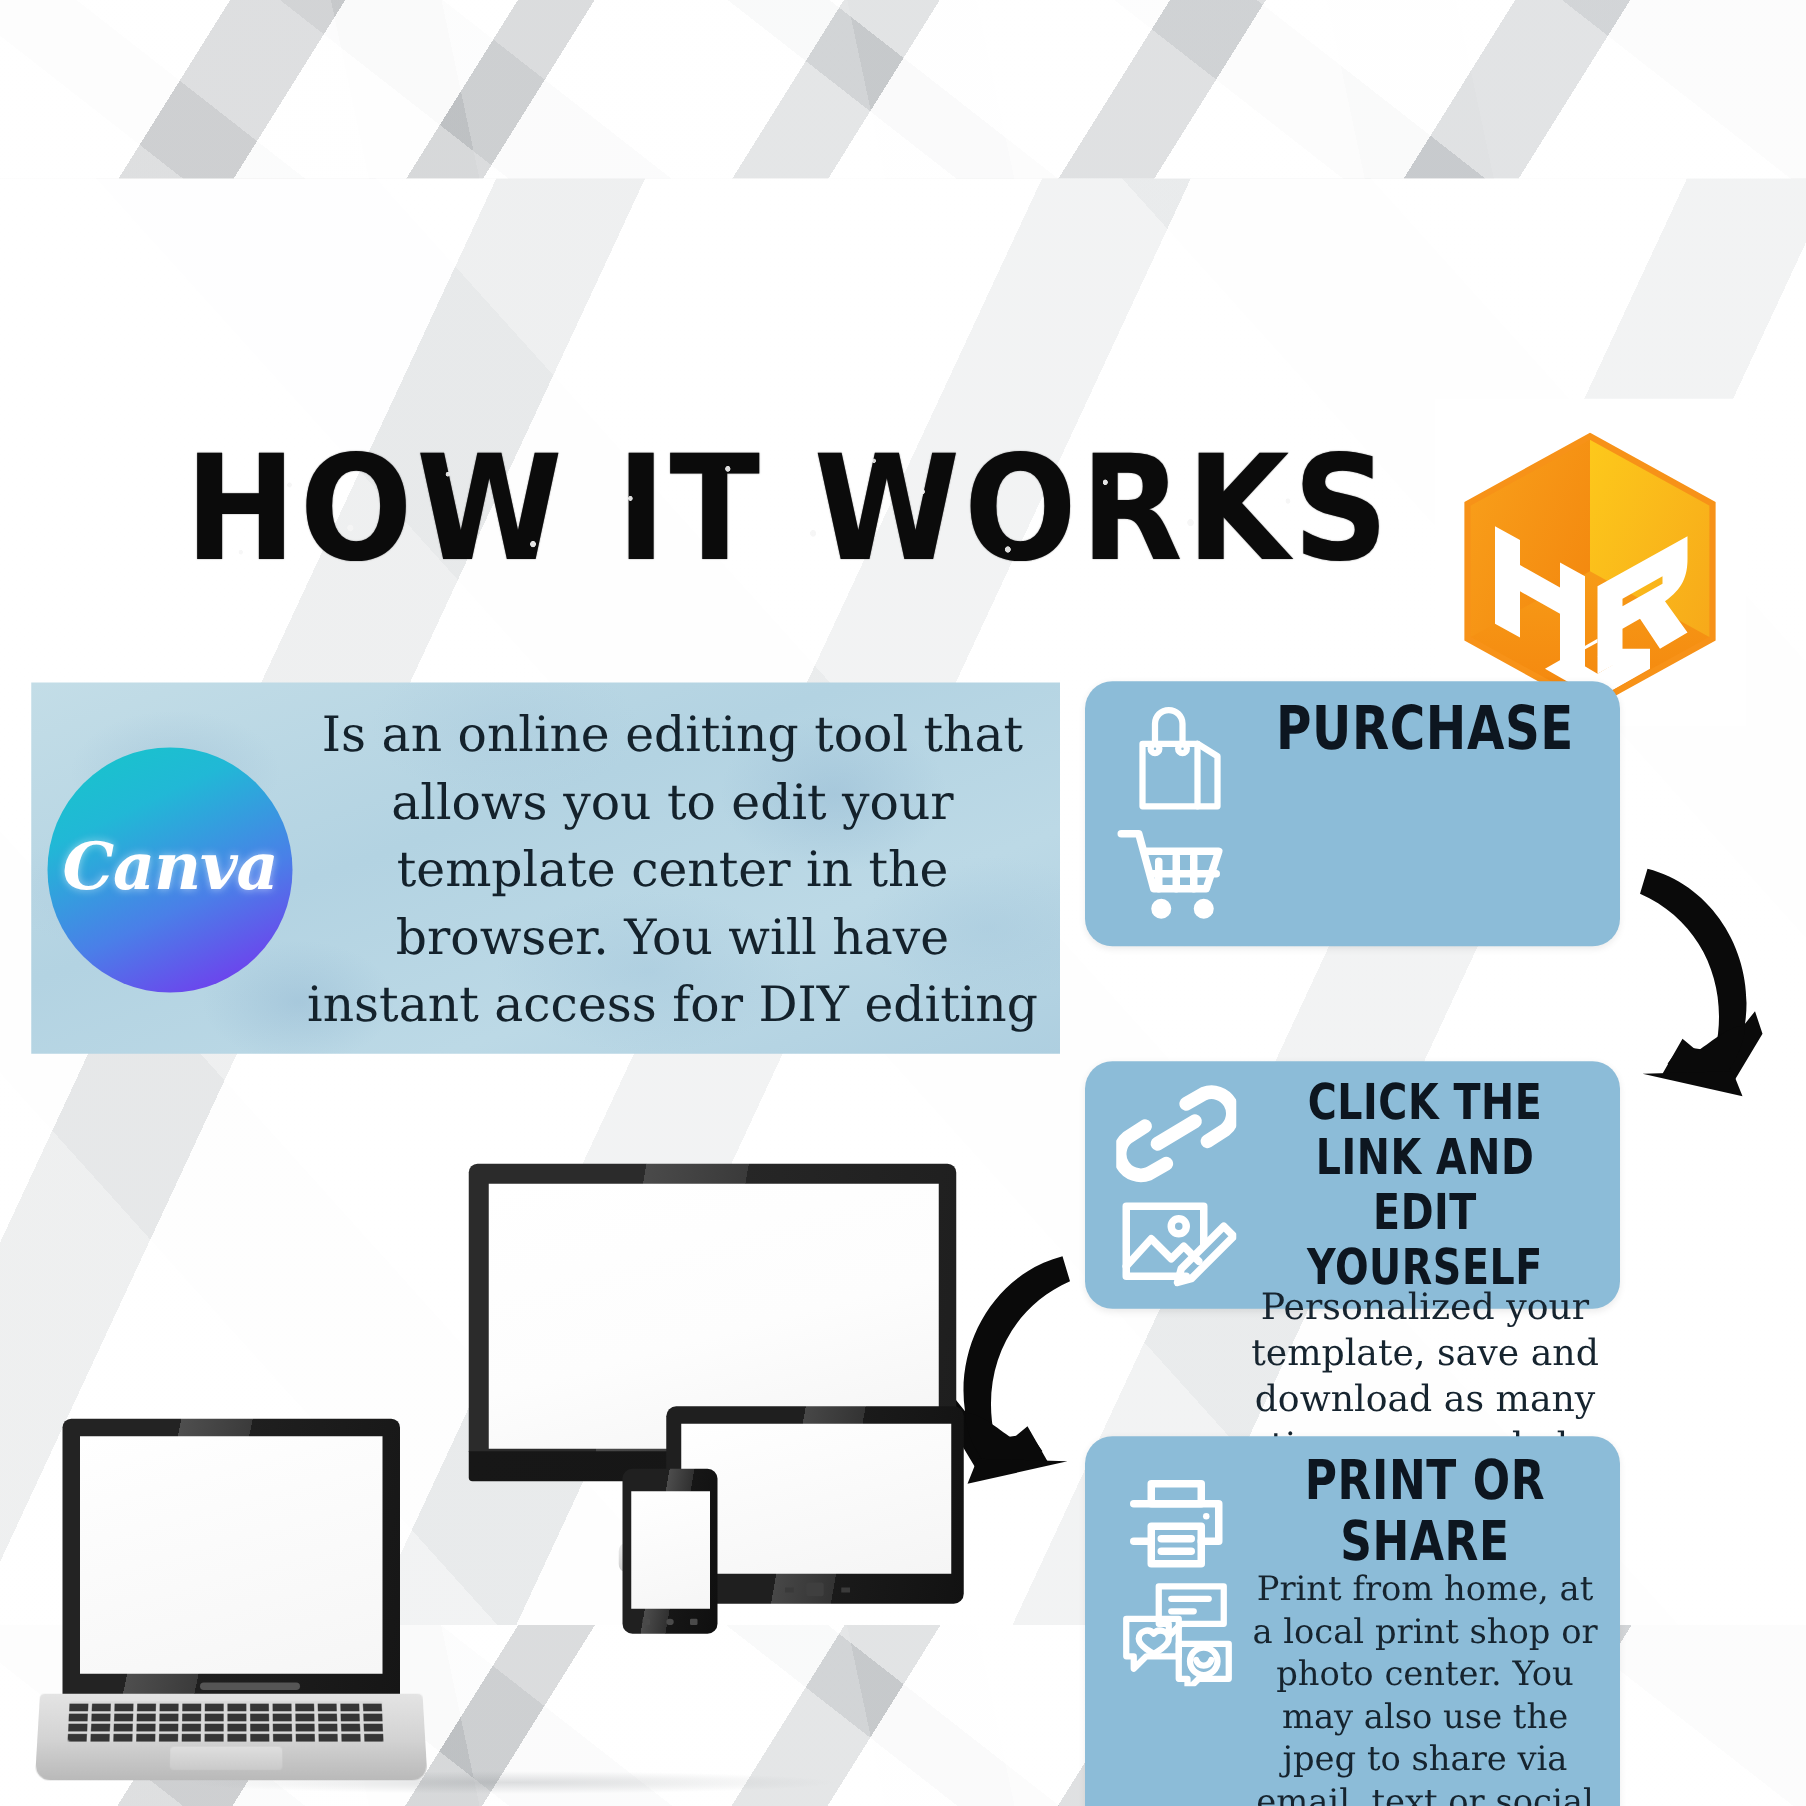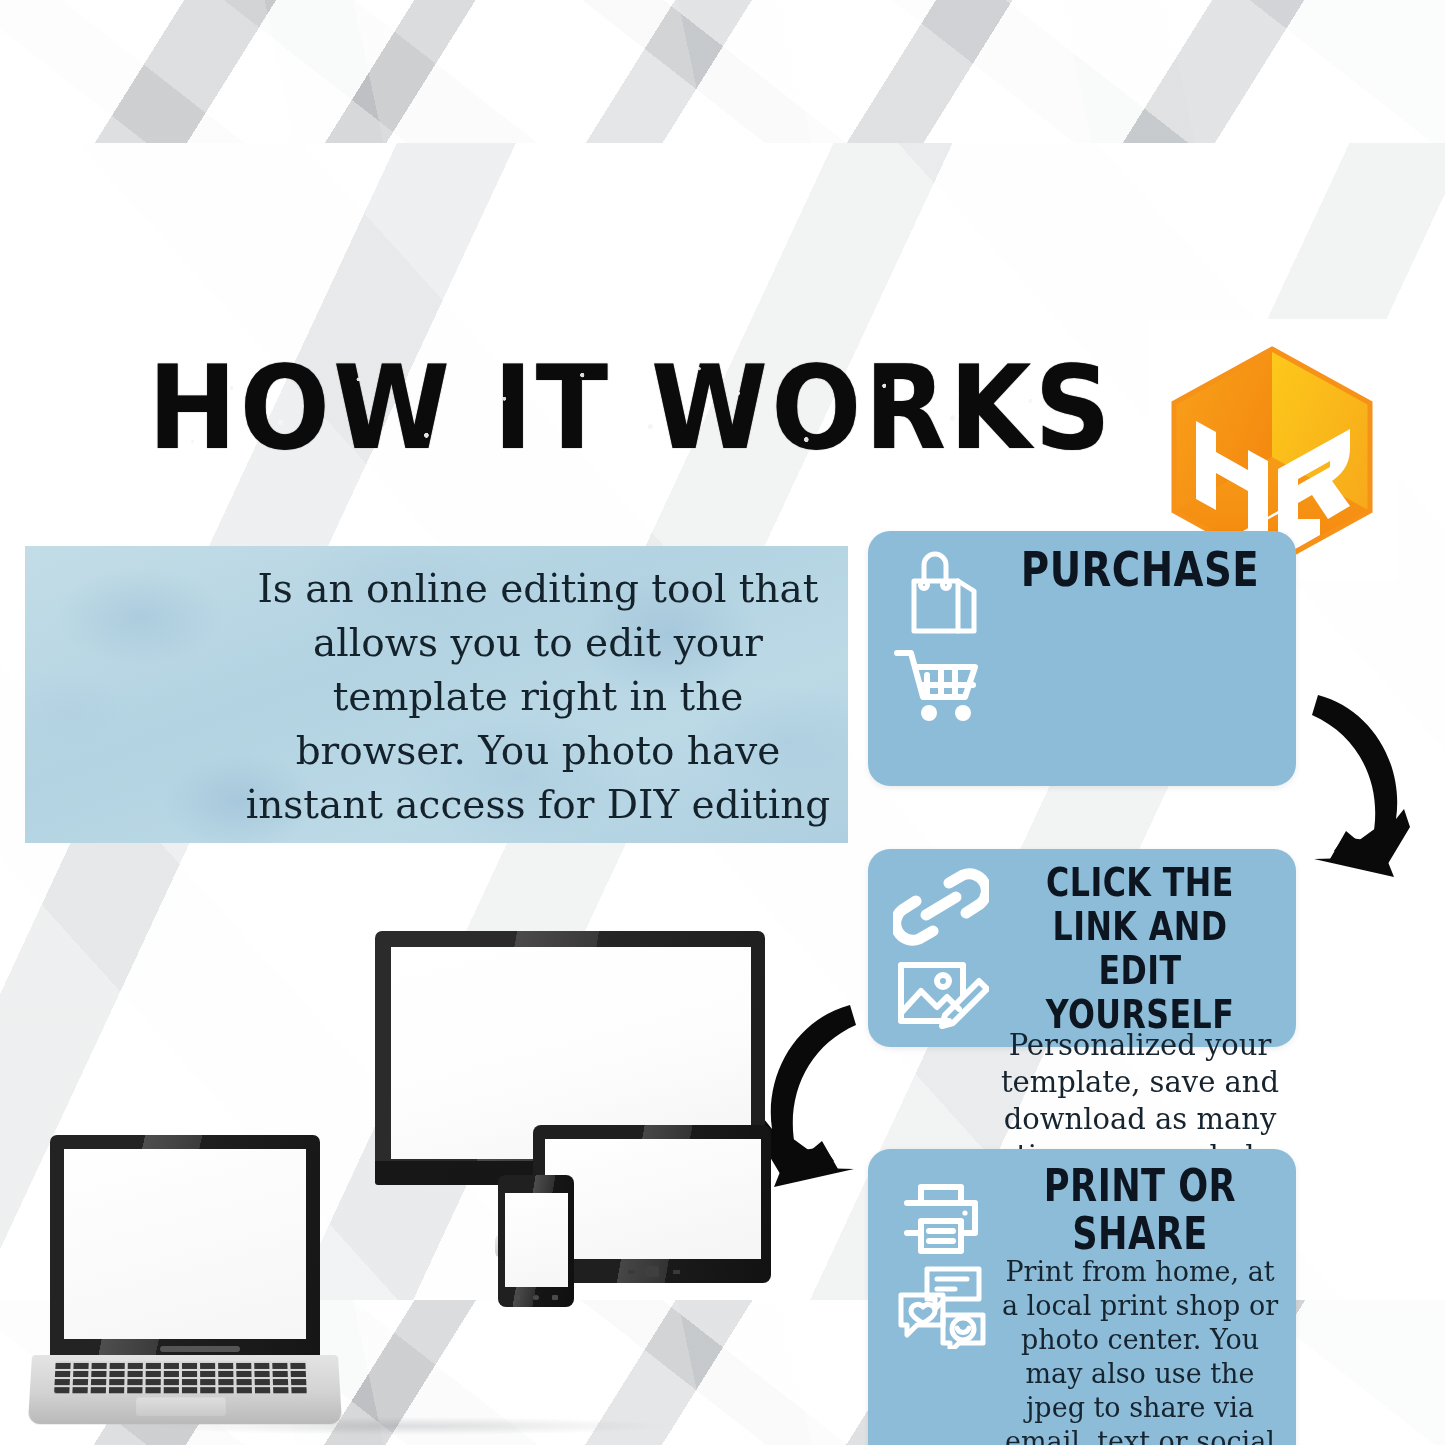--- a/index.html
+++ b/index.html
@@ -106,21 +106,21 @@
     font-size:39px;line-height:54px;
     color:#14222c;
   }
 
   
   .step-card{
     position:absolute;left:868px;width:428px;
     background:#8cbcd8;border-radius:22px;
     box-shadow:0 2px 6px rgba(0,0,0,.08);
   }
-  #step-1{top:388px;height:255px;}
+  #step-1{top:402px;height:212px;}
   #step-2{top:706px;height:198px;}
   #step-3{top:1006px;height:324px;}
 
   .step-icons{
     position:absolute;left:14px;top:16px;width:118px;
     display:flex;flex-direction:column;align-items:center;gap:6px;
   }
   .step-body{position:absolute;left:128px;right:12px;top:12px;}
 
   .step-head{
@@ -298,21 +298,24 @@
 
         <path d="M118 178 L76 202 L118 226 L160 202 L160 186 L128 186 L118 192 L130 199 L118 206 L96 193 L118 181 Z" fill="#ffffff"></path>
         <path d="M60 186 L112 156 L164 186 L112 216 Z" fill="none"></path>
 
         <path d="M112 16 L210 70 L210 178 L112 232 L14 178 L14 70 Z" fill="none" stroke="#F79218" stroke-width="5"></path>
         <path d="M112 16 L112 124 M14 70 L112 124 M210 70 L112 124" fill="none" stroke="#F79218" stroke-width="4" opacity="0"></path>
       </svg>
     </div>
 
     <div id="canva-panel">
-      <div id="canva-text">Is an online editing tool that allows you to edit your template right in the browser. You photo have instant access for DIY editing</div>
+      <div id="canva-logo">
+        <div id="canva-wordmark">Canva</div>
+      </div>
+      <div id="canva-text">Is an online editing tool that allows you to edit your template center in the browser. You will have instant access for DIY editing</div>
     </div>
 
     <div class="step-card" id="step-1">
       <div class="step-icons">
         <svg width="86" height="92" viewBox="0 0 86 92">
           <g fill="none" stroke="#ffffff" stroke-width="5" stroke-linejoin="round" stroke-linecap="round">
             <path d="M16 34 h44 v50 h-44 z"></path>
             <path d="M60 34 l16 10 v40 l-16 0"></path>
             <path d="M26 34 v-16 a11 11 0 0 1 22 0 v16"></path>
             <circle cx="26" cy="38" r="3.5"></circle>

